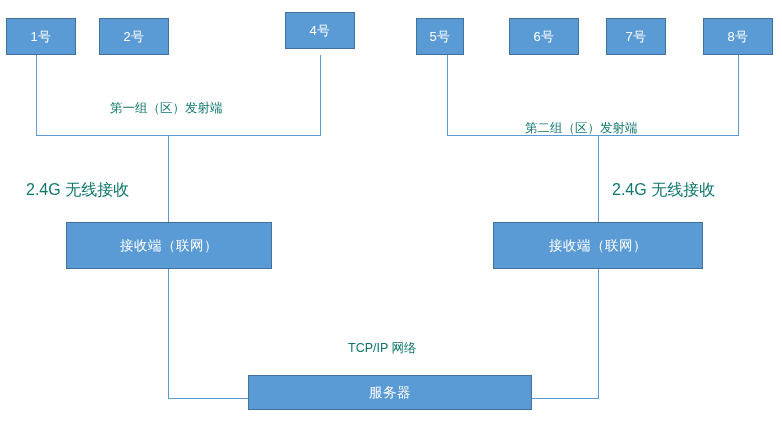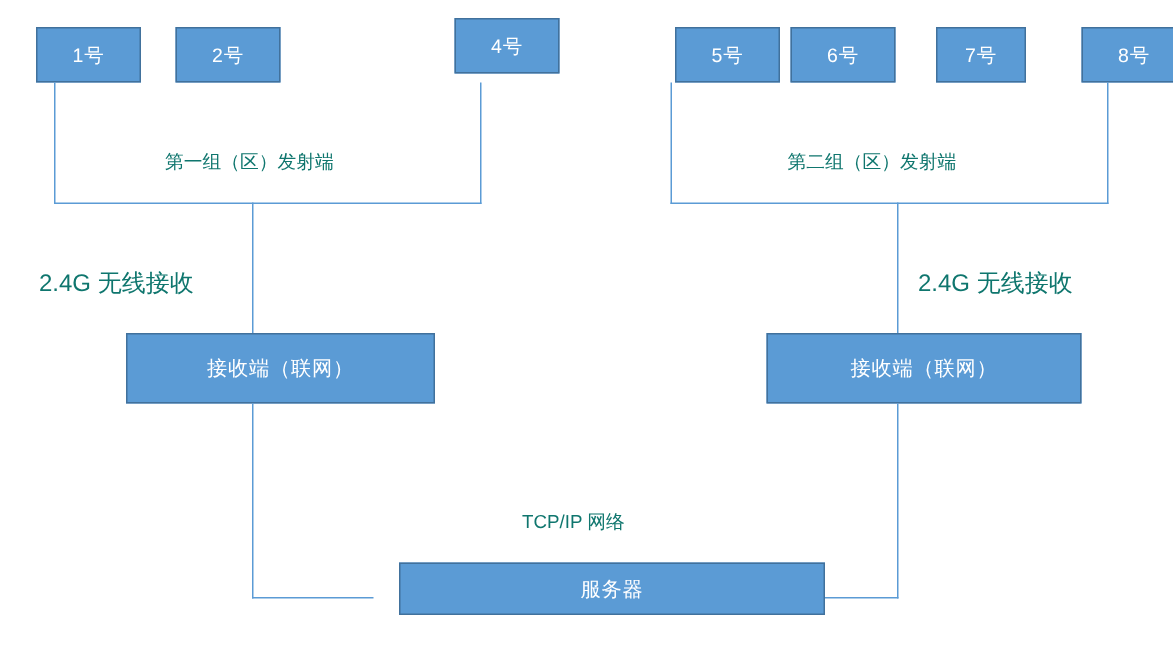--- a/index.html
+++ b/index.html
@@ -17,21 +17,20 @@
     background:#5B9BD5;
     border:1px solid #41719C;
     color:#ffffff;
     display:flex;
     align-items:center;
     justify-content:center;
     font-size:13px;
     letter-spacing:0.5px;
     line-height:1;
     white-space:nowrap;
-    margin-left:18px;
   }
   .node.terminal{font-size:13.5px;}
 
   .conn{
     position:absolute;
     background:#5B9BD5;
   }
   .conn.v{width:1px;}
   .conn.h{height:1px;}
 
@@ -51,42 +50,42 @@
 
   <div class="node" style="left:6px;top:18px;width:70px;height:37px;">
     <span>1号</span>
   </div>
   <div class="node" style="left:99px;top:18px;width:70px;height:37px;text-align:right;">
     <span>2号</span>
   </div>
   <div class="node" style="left:285px;top:12px;width:70px;height:37px;">
     <span>4号</span>
   </div>
-  <div class="node" style="left:432px;top:18px;width:70px;height:37px;">
+  <div class="node" style="left:416px;top:18px;width:48px;height:37px;">
     <span>5号</span>
   </div>
   <div class="node" style="left:509px;top:18px;width:70px;height:37px;">
     <span>6号</span>
   </div>
   <div class="node" style="left:606px;top:18px;width:60px;height:37px;">
     <span>7号</span>
   </div>
   <div class="node" style="left:703px;top:18px;width:70px;height:37px;">
     <span>8号</span>
   </div>
 
   <div class="conn v" style="left:36px;top:55px;height:81px;"></div>
   <div class="conn v" style="left:320px;top:55px;height:81px;"></div>
   <div class="conn h" style="left:36px;top:135px;width:285px;"></div>
   <div class="caption" style="left:110px;top:102px;">第一组（区）发射端</div>
 
   <div class="conn v" style="left:447px;top:55px;height:81px;"></div>
   <div class="conn v" style="left:738px;top:55px;height:81px;"></div>
   <div class="conn h" style="left:447px;top:135px;width:292px;"></div>
-  <div class="caption" style="left:525px;top:102px;">第二组（区）发射端</div>
+  <div class="caption" style="left:525px;top:122px;">第二组（区）发射端</div>
 
   <div class="conn v" style="left:168px;top:135px;height:87px;"></div>
   <div class="conn v" style="left:598px;top:135px;height:87px;"></div>
 
   <div class="caption small" style="left:26px;top:182px;">2.4G 无线接收</div>
   <div class="caption small" style="left:612px;top:182px;">2.4G 无线接收</div>
 
   <div class="node terminal" style="left:66px;top:222px;width:206px;height:47px;">
     <span>接收端（联网）</span>
   </div>

